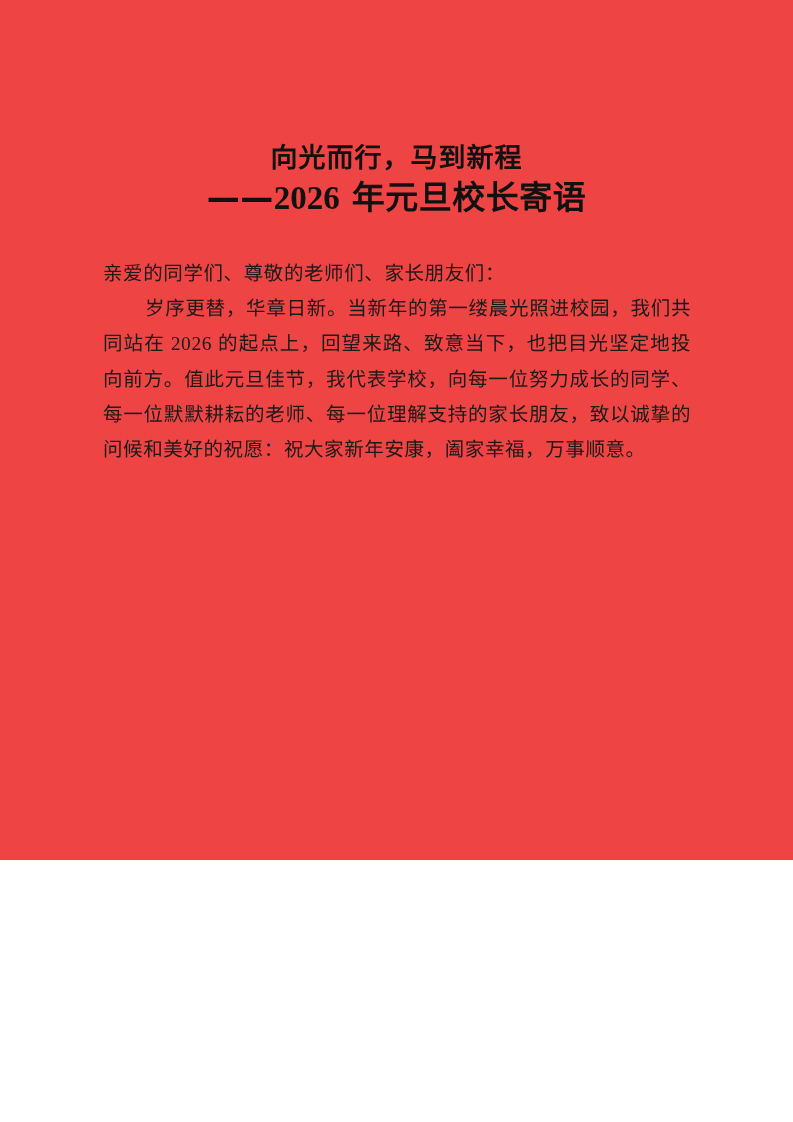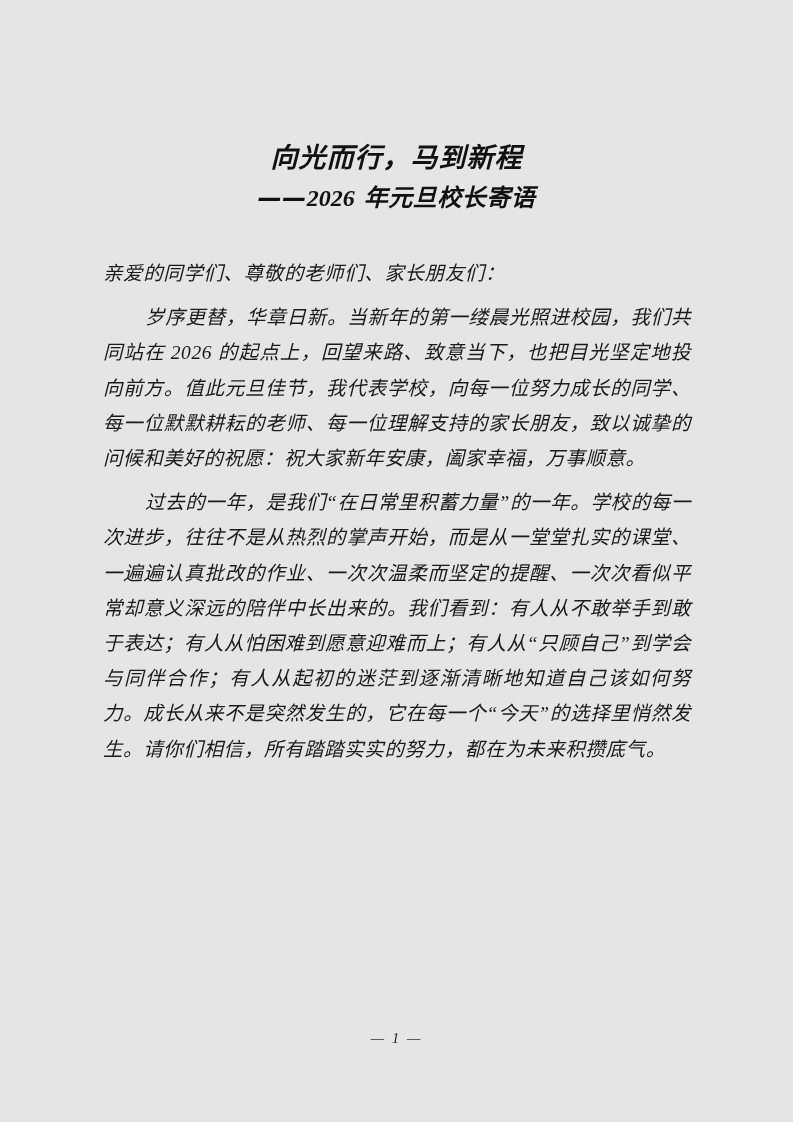--- a/index.html
+++ b/index.html
@@ -10,26 +10,25 @@
   }
 
   body {
     font-family: "Liberation Serif", "DejaVu Serif", serif;
     color: #000000;
   }
 
   .page {
     position: relative;
     width: 793px;
-    height: 1122px;
+    height: 860px;
     margin: 0 auto;
-    background: #e5e5e5;
+    background: #ef4444;
     box-sizing: border-box;
     overflow: hidden;
-    font-style: italic;
   }
 
   
   .title-block {
     position: absolute;
     left: 0;
     right: 0;
     top: 138px;
     text-align: center;
   }
@@ -41,21 +40,21 @@
     line-height: 40px;
     letter-spacing: 1px;
     color: #111111;
     margin: 0;
     white-space: nowrap;
   }
 
   .doc-subtitle {
     font-family: "DejaVu Sans", "Liberation Sans", sans-serif;
     font-weight: bold;
-    font-size: 24px;
+    font-size: 33px;
     line-height: 40px;
     letter-spacing: 0.5px;
     color: #111111;
     margin: 0;
     white-space: nowrap;
   }
 
   .doc-subtitle .num {
     font-family: "Liberation Serif", "DejaVu Serif", serif;
     font-weight: bold;
@@ -81,21 +80,20 @@
     letter-spacing: 0.6px;
     word-break: break-all;
   }
 
   .para.salutation {
     text-indent: 0;
   }
 
   .para.indent {
     text-indent: 2.15em;
-    margin-top: 9px;
   }
 
   
   .page-footer {
     position: absolute;
     left: 0;
     right: 0;
     top: 1028px;
     text-align: center;
     font-family: "Liberation Serif", "DejaVu Serif", serif;
@@ -113,18 +111,17 @@
   <div class="title-block">
     <h1 class="doc-title">向光而行，马到新程</h1>
     <h2 class="doc-subtitle">
       <span>——</span><span class="num">2026</span><span> 年元旦校长寄语</span>
     </h2>
   </div>
 
   <div class="body-text">
     <p class="para salutation">亲爱的同学们、尊敬的老师们、家长朋友们：</p>
     <p class="para indent">岁序更替，华章日新。当新年的第一缕晨光照进校园，我们共同站在 2026 的起点上，回望来路、致意当下，也把目光坚定地投向前方。值此元旦佳节，我代表学校，向每一位努力成长的同学、每一位默默耕耘的老师、每一位理解支持的家长朋友，致以诚挚的问候和美好的祝愿：祝大家新年安康，阖家幸福，万事顺意。</p>
-    <p class="para indent">过去的一年，是我们“在日常里积蓄力量”的一年。学校的每一次进步，往往不是从热烈的掌声开始，而是从一堂堂扎实的课堂、一遍遍认真批改的作业、一次次温柔而坚定的提醒、一次次看似平常却意义深远的陪伴中长出来的。我们看到：有人从不敢举手到敢于表达；有人从怕困难到愿意迎难而上；有人从“只顾自己”到学会与同伴合作；有人从起初的迷茫到逐渐清晰地知道自己该如何努力。成长从来不是突然发生的，它在每一个“今天”的选择里悄然发生。请你们相信，所有踏踏实实的努力，都在为未来积攒底气。</p>
   </div>
 
   <div class="page-footer">— 1 —</div>
 
 </div>
 
 </body></html>

